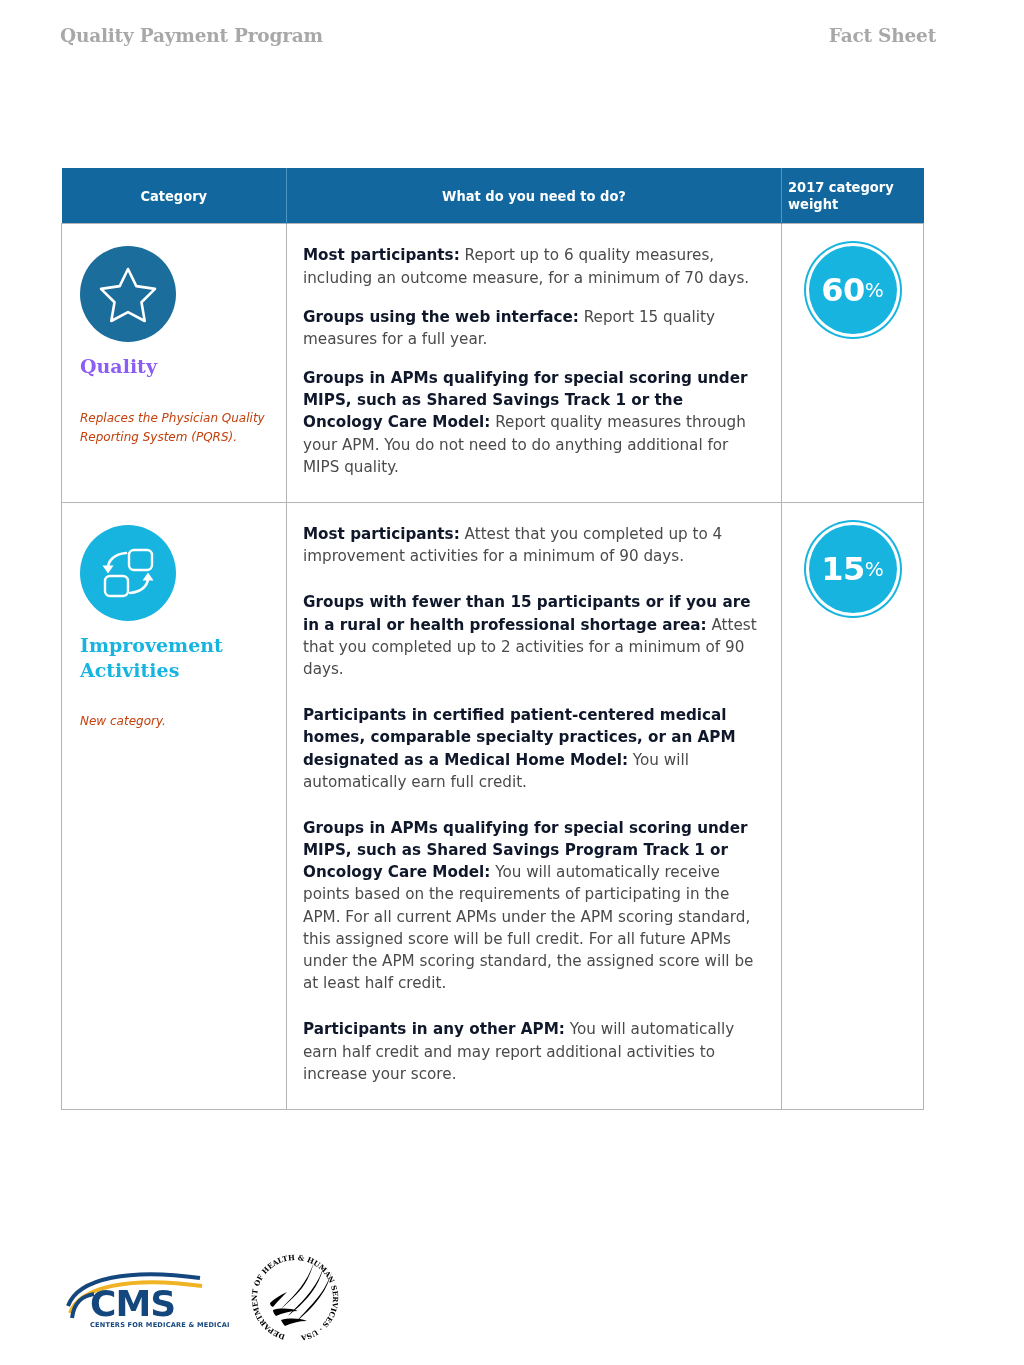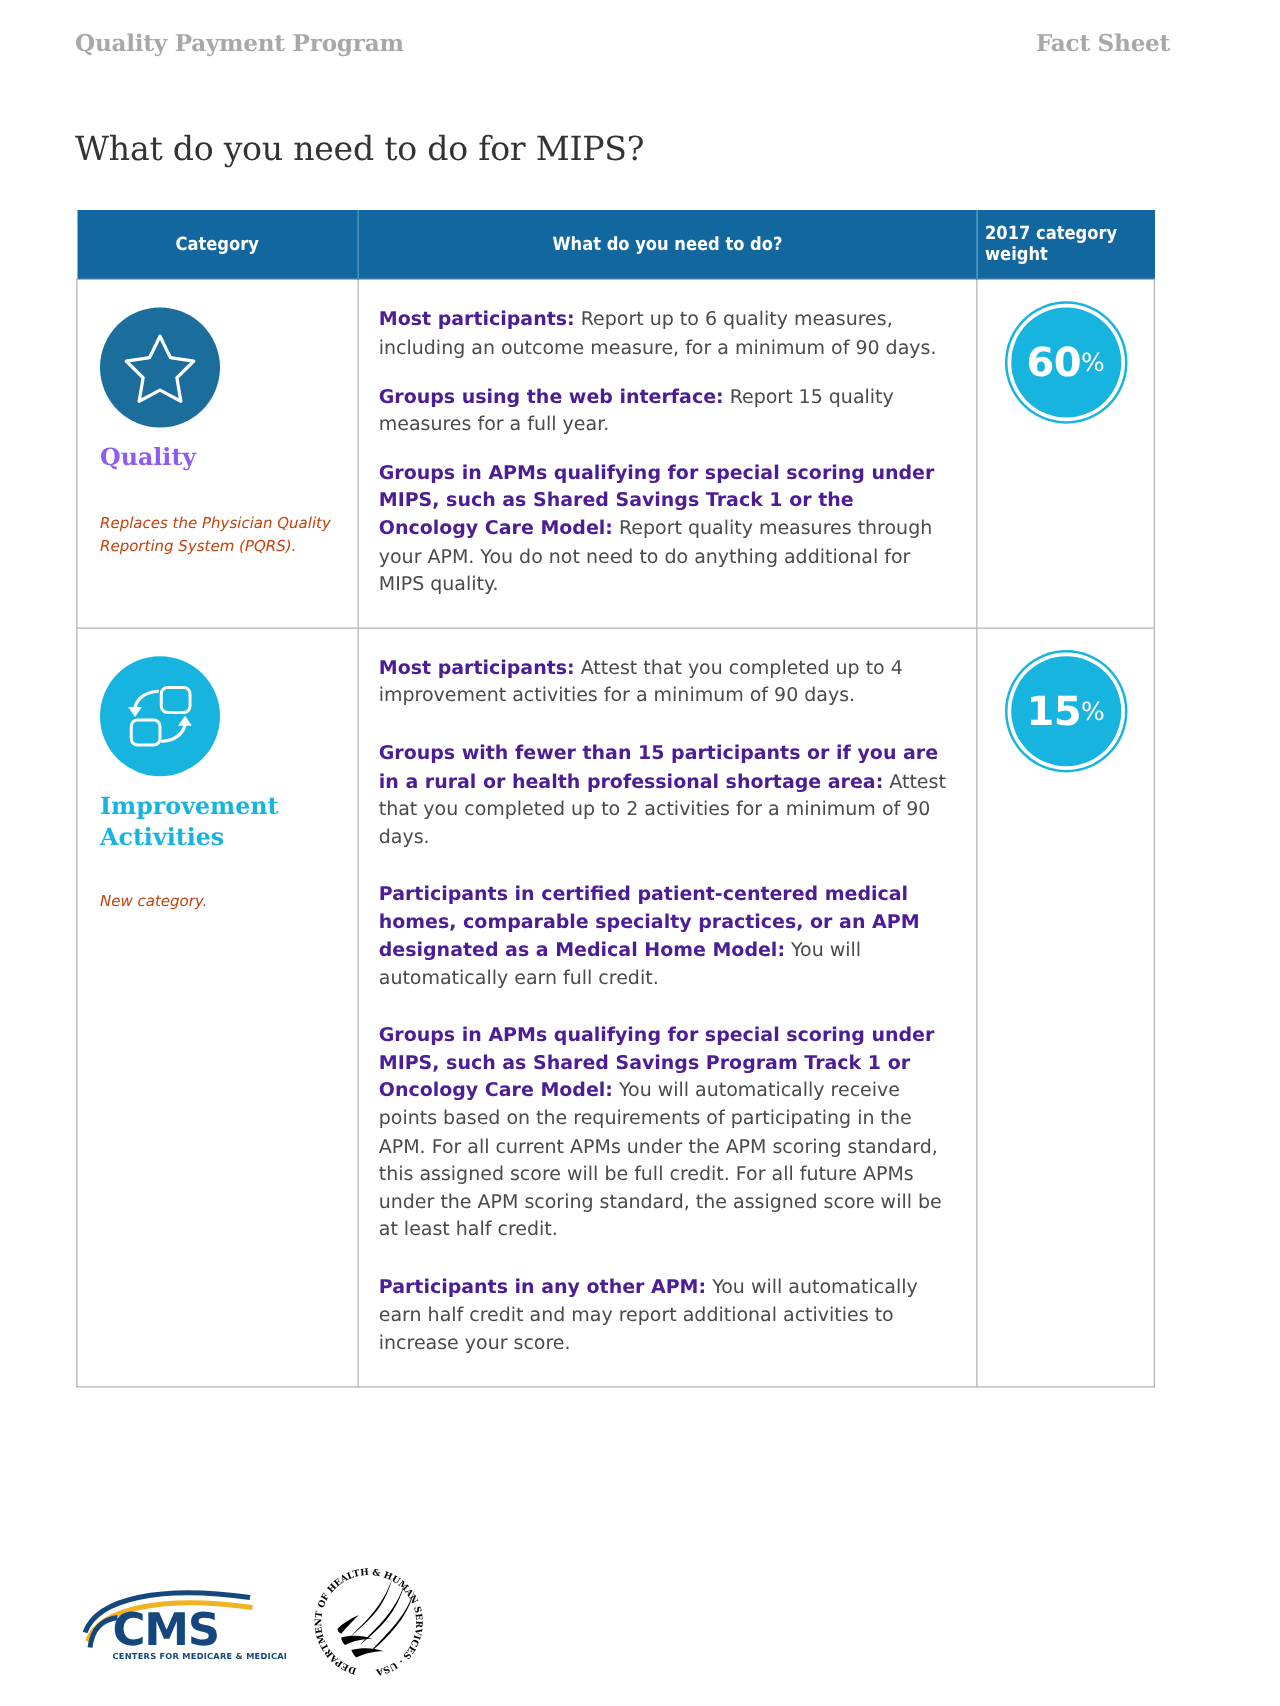--- a/index.html
+++ b/index.html
@@ -127,21 +127,21 @@
   
   .para {
     font-family: "DejaVu Sans", sans-serif;
     font-size: 15.2px;
     line-height: 1.46;
     color: #4a4a4a;
   }
   .para + .para { margin-top: 17px; }
   .para.sp + .para.sp { margin-top: 24px; }
   .para b {
-    color: #4c1d95;
+    color: #0f172a;
     font-weight: bold;
   }
 
   
   .badge {
     width: 88px;
     height: 88px;
     border-radius: 50%;
     background: #17b4e0;
     box-shadow: 0 0 0 3px #ffffff, 0 0 0 5px #17b4e0;
@@ -178,21 +178,20 @@
 </head>
 <body>
 
 <div class="page">
 
   <div class="doc-header">
     <span>Quality Payment Program</span>
     <span>Fact Sheet</span>
   </div>
 
-  <h1 class="page-title">What do you need to do for MIPS?</h1>
 
   <table class="mips-table">
     <colgroup>
       <col class="c1">
         <col class="c2">
         <col class="c3">
     </colgroup>
     <thead>
       <tr>
         <th>Category</th>
@@ -210,21 +209,21 @@
           <div class="cat-icon quality">
             <svg width="62" height="62" viewBox="0 0 62 62" aria-hidden="true">
               <polygon points="31,6 39.3,23.1 58,25.9 44.5,39.2 47.7,58 31,49.1 14.3,58 17.5,39.2 4,25.9 22.7,23.1" fill="none" stroke="#ffffff" stroke-width="2.6" stroke-linejoin="round"></polygon>
             </svg>
           </div>
           <div class="cat-name quality-name">Quality</div>
           <div class="cat-note">Replaces the Physician Quality Reporting System (PQRS).</div>
         </td>
         <td class="cell-todo">
           <p class="para">
-            <b>Most participants:</b><span> Report up to 6 quality measures, including an outcome measure, for a minimum of 90 days.</span>
+            <b>Most participants:</b><span> Report up to 6 quality measures, including an outcome measure, for a minimum of 70 days.</span>
           </p>
           <p class="para">
             <b>Groups using the web interface:</b><span> Report 15 quality measures for a full year.</span>
           </p>
           <p class="para">
             <b>Groups in APMs qualifying for special scoring under MIPS, such as Shared Savings Track 1 or the Oncology Care Model:</b><span> Report quality measures through your APM. You do not need to do anything additional for MIPS quality.</span>
           </p>
         </td>
         <td class="cell-weight">
           <div class="badge">

